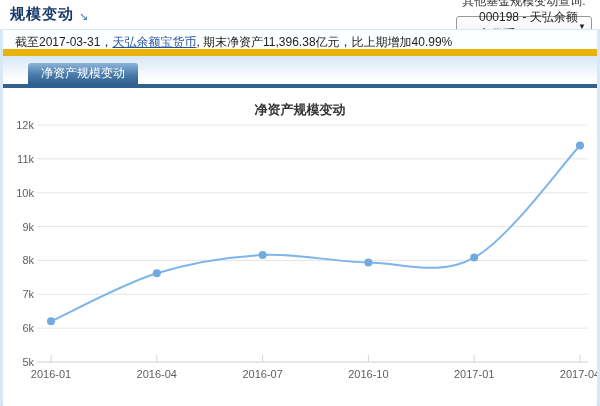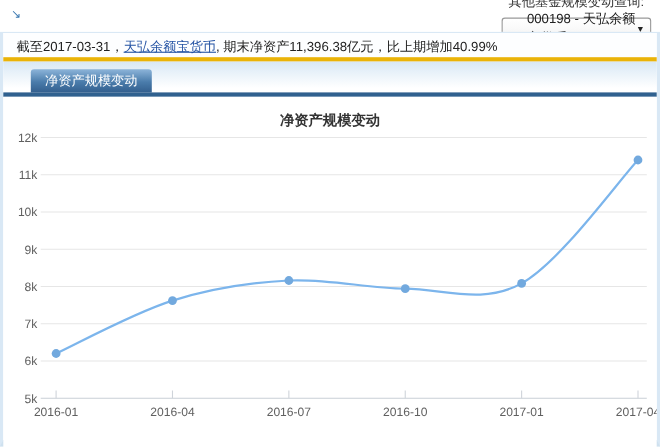--- a/index.html
+++ b/index.html
@@ -11,36 +11,37 @@
   .page-title { font-size:15px; font-weight:bold; color:#16376b; letter-spacing:1px; }
   .section-link { color:#3b78b0; font-size:11px; line-height:11px; cursor:pointer; padding-bottom:2px; }
   .header-right { display:flex; align-items:center; gap:6px;flex-direction:column; }
   .query-label { font-size:12px; color:#333; }
   .fund-select { width:136px; height:20px; border:1px solid #999; border-radius:3px; background:linear-gradient(#fff,#f3f3f3); display:flex; align-items:center; justify-content:space-between; padding:0 5px 0 22px; font-size:12px; color:#222; cursor:pointer; }
   .fund-select .arrow { font-size:8px; color:#222; }
 
   
   .frame { position:absolute; top:29px; left:0; right:0; bottom:0; border-left:3px solid #d9e8f5; border-right:3px solid #d9e8f5; border-bottom:6px solid #cfe1ef; border-top:1px solid #d9e8f5; background:#fff; }
 
-  .info-bar { height:26px; line-height:25px; background:#fdfeff; border-bottom:4px solid #eab308; padding-left:12px; font-size:12px; color:#222; white-space:nowrap; }
+  .info-bar { height:26px; line-height:25px; background:#fdfeff; border-bottom:7px solid #eab308; padding-left:12px; font-size:12px; color:#222; white-space:nowrap; }
   .info-bar a { color:#2453a4; text-decoration:underline; cursor:pointer; }
 
   .tab-strip { position:relative; height:32px; background:linear-gradient(#d8e8f5,#ffffff 75%); }
   .tab-bar-line { position:absolute; left:0; right:0; bottom:0; height:4px; background:#30618f; }
   .tab { position:absolute; left:25px; bottom:4px; height:21px; line-height:21px; padding:0 13px; background:linear-gradient(#8cb4d9,#4a7cab 55%,#335f8e); color:#fff; font-size:12px; border-radius:3px 3px 0 0; cursor:pointer; }
 
   .chart { position:relative; height:334px; background:#fff; }
   .chart-title { text-align:center; padding-top:13px; font-size:13px; font-weight:bold; color:#333; }
   .chart-svg-wrap { position:absolute; top:33px; left:0; }
 </style>
 </head>
 <body>
 
 <div class="header">
   <div class="header-left">
+    <span class="page-title">规模变动</span>
     <span class="section-link">↘</span>
   </div>
   <div class="header-right">
     <span class="query-label">其他基金规模变动查询:</span>
     <div class="fund-select">
       <span>000198 - 天弘余额宝货币</span>
       <span class="arrow">▼</span>
     </div>
   </div>
 </div>

